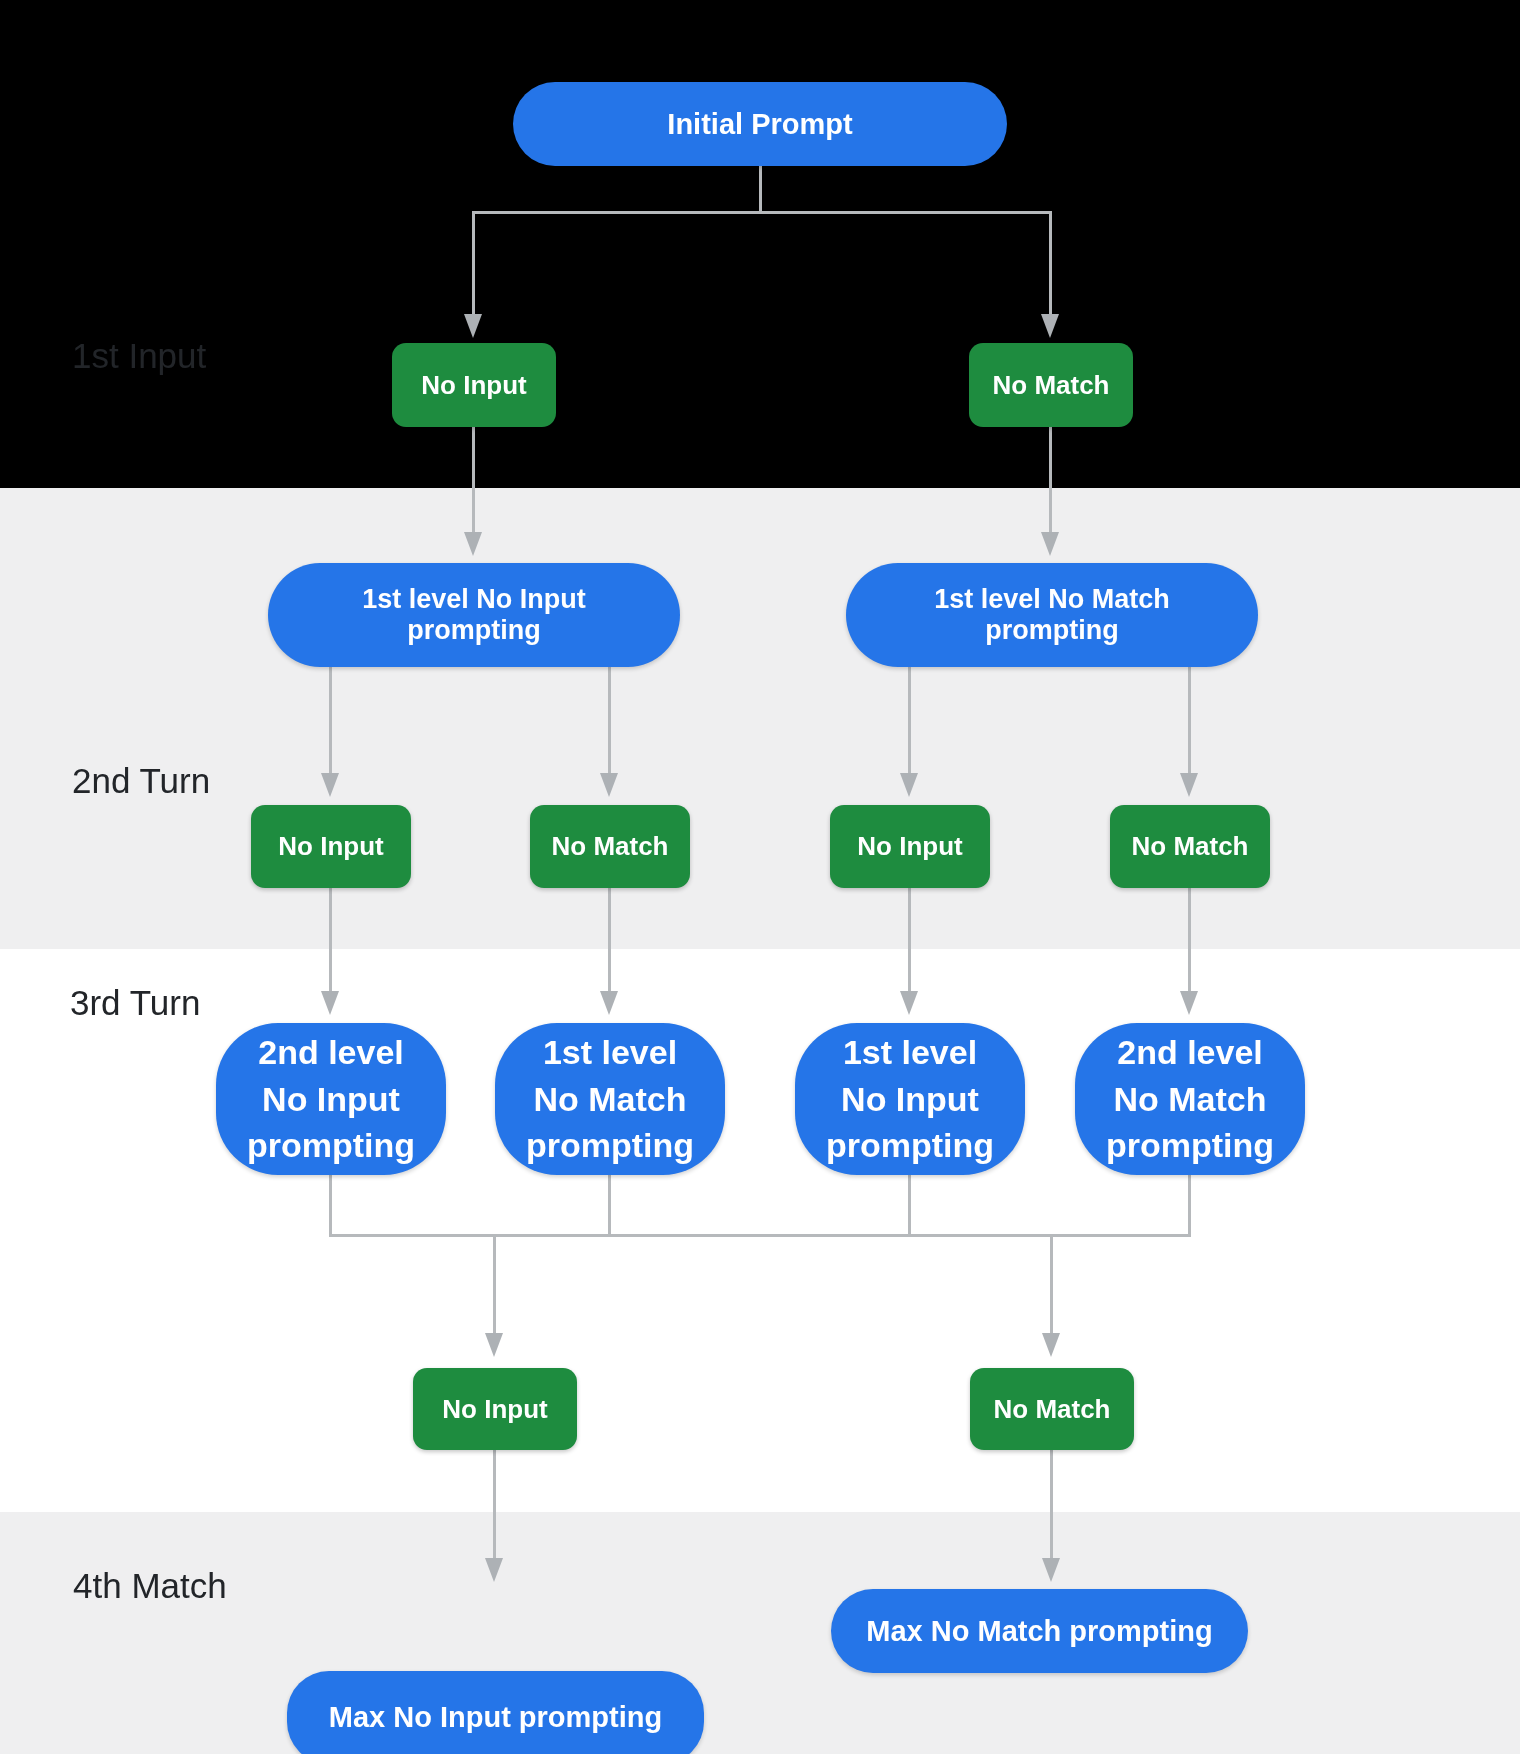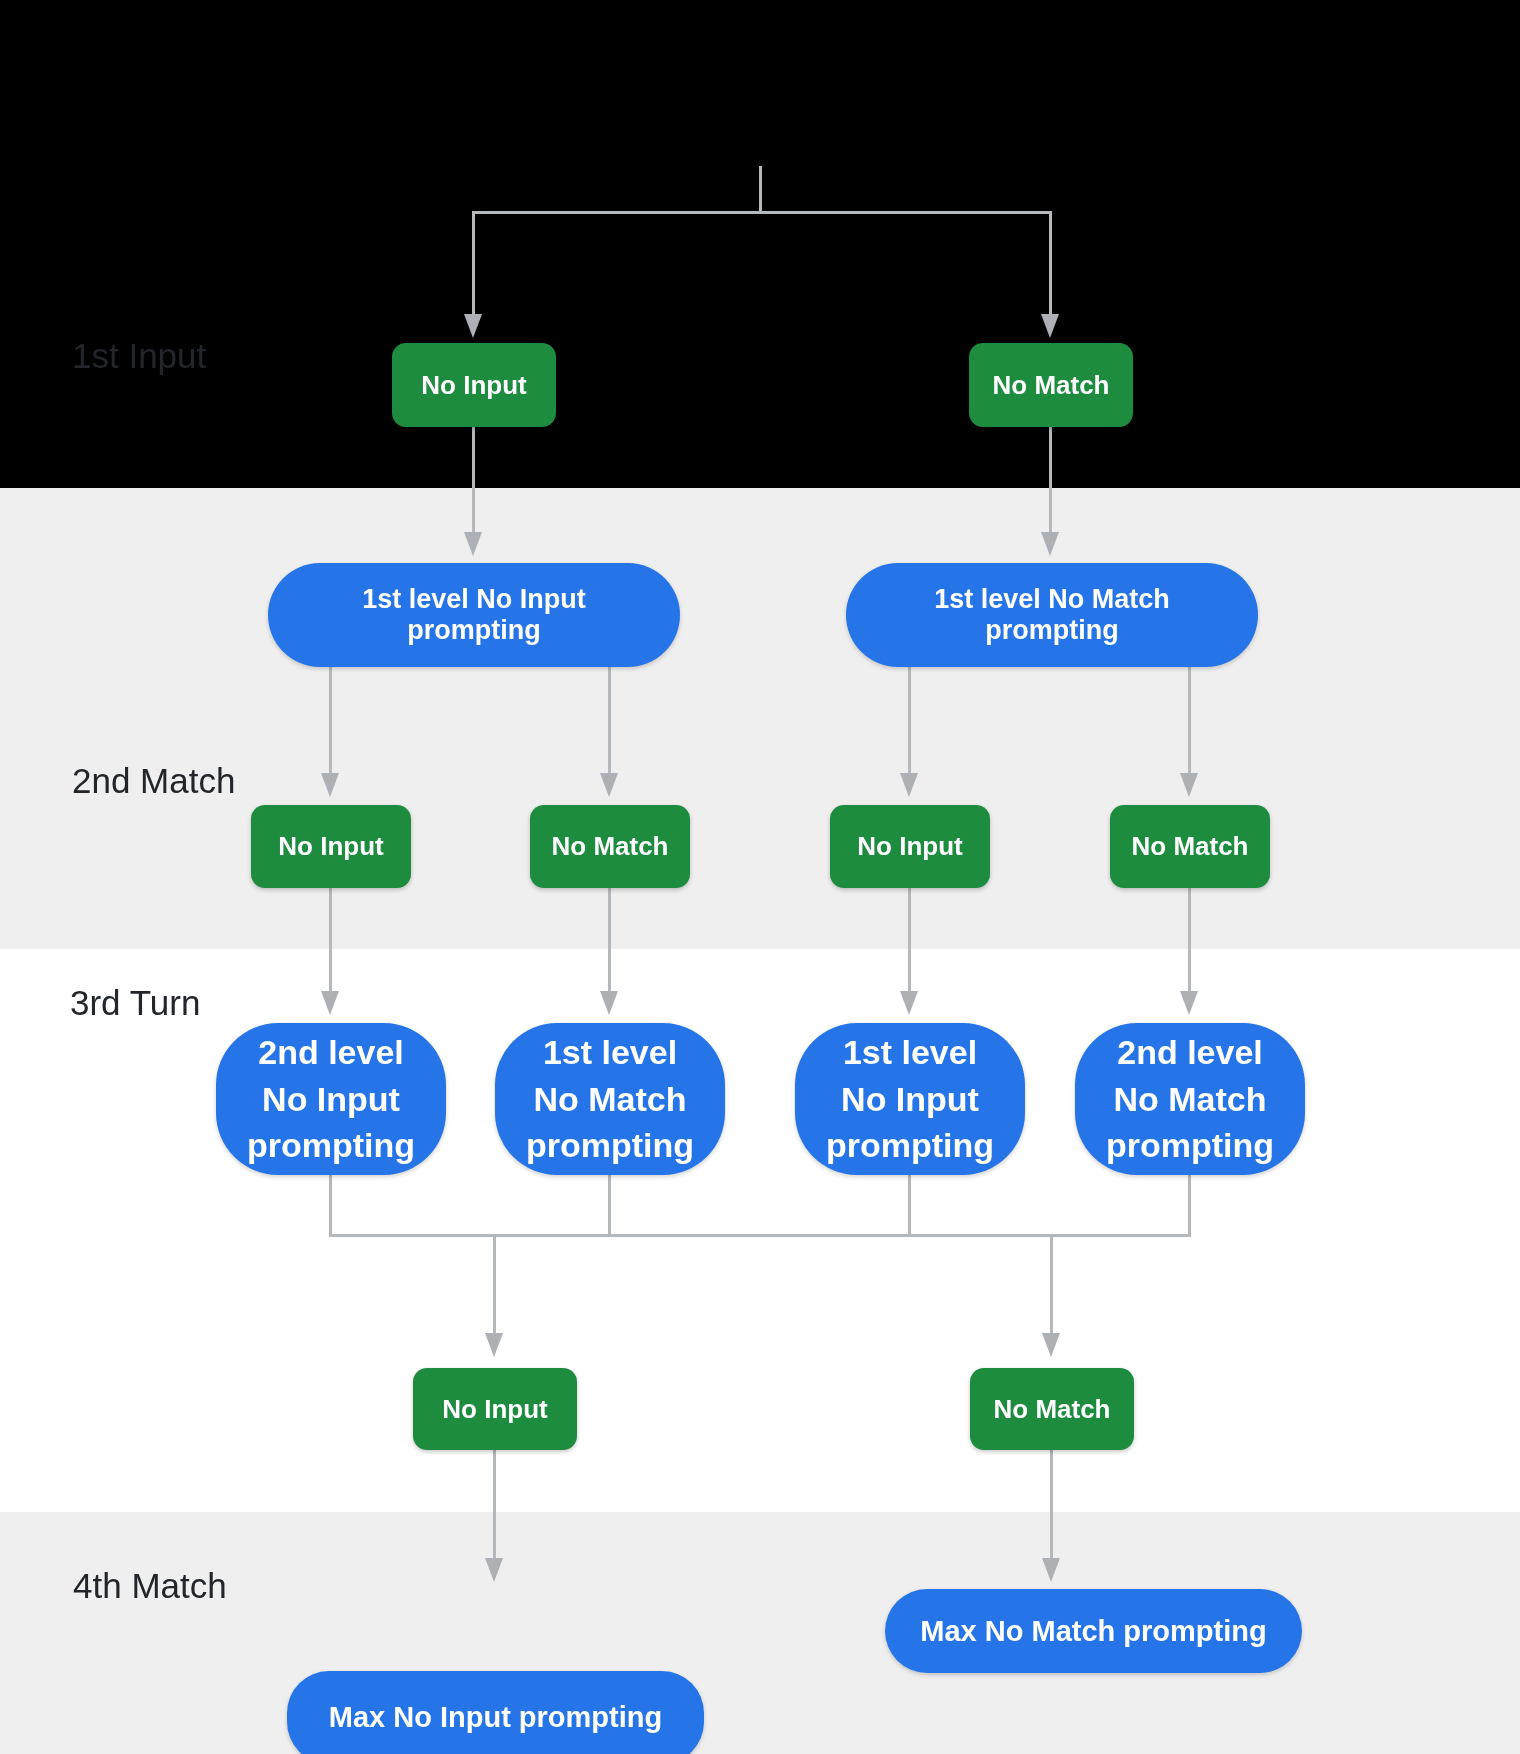--- a/index.html
+++ b/index.html
@@ -58,21 +58,21 @@
 <body>
 
 <div class="stage">
 
   <div class="band band-black" style="top:0;height:488px"></div>
   <div class="band band-gray" style="top:488px;height:461px"></div>
   <div class="band band-white" style="top:949px;height:563px"></div>
   <div class="band band-gray" style="top:1512px;height:242px"></div>
 
   <div class="turn-label" style="left:72px;top:335px">1st Input</div>
-  <div class="turn-label" style="left:72px;top:760px">2nd Match</div>
+  <div class="turn-label" style="left:72px;top:760px">2nd Turn</div>
   <div class="turn-label" style="left:70px;top:982px">3rd Turn</div>
   <div class="turn-label" style="left:73px;top:1565px">4th Match</div>
 
   <div class="v" style="left:759px;top:166px;height:46px"></div>
   <div class="h" style="left:473px;top:211px;width:579px"></div>
   <div class="v" style="left:472px;top:211px;height:103px"></div>
   <div class="ah" style="left:464px;top:314px"></div>
   <div class="v" style="left:1049px;top:211px;height:103px"></div>
   <div class="ah" style="left:1041px;top:314px"></div>
 
@@ -107,20 +107,21 @@
   <div class="v" style="left:493px;top:1234px;height:99px"></div>
   <div class="ah" style="left:485px;top:1333px"></div>
   <div class="v" style="left:1050px;top:1234px;height:99px"></div>
   <div class="ah" style="left:1042px;top:1333px"></div>
 
   <div class="v" style="left:493px;top:1450px;height:108px"></div>
   <div class="ah" style="left:485px;top:1558px"></div>
   <div class="v" style="left:1050px;top:1450px;height:108px"></div>
   <div class="ah" style="left:1042px;top:1558px"></div>
 
+  <div class="node pill pill-initial" style="left:513px;top:82px;width:494px;height:84px">Initial Prompt</div>
 
   <div class="node event" style="left:392px;top:343px;width:164px;height:84px">No Input</div>
   <div class="node event" style="left:969px;top:343px;width:164px;height:84px">No Match</div>
 
   <div class="node pill pill-2line" style="left:268px;top:563px;width:412px;height:104px">1st level No Input prompting</div>
   <div class="node pill pill-2line" style="left:846px;top:563px;width:412px;height:104px">1st level No Match prompting</div>
 
   <div class="node event" style="left:251px;top:805px;width:160px;height:83px">No Input</div>
   <div class="node event" style="left:530px;top:805px;width:160px;height:83px">No Match</div>
   <div class="node event" style="left:830px;top:805px;width:160px;height:83px">No Input</div>
@@ -128,15 +129,15 @@
 
   <div class="node bubble" style="left:216px;top:1023px;width:230px;height:152px">2nd level No Input prompting</div>
   <div class="node bubble" style="left:495px;top:1023px;width:230px;height:152px">1st level No Match prompting</div>
   <div class="node bubble" style="left:795px;top:1023px;width:230px;height:152px">1st level No Input prompting</div>
   <div class="node bubble" style="left:1075px;top:1023px;width:230px;height:152px">2nd level No Match prompting</div>
 
   <div class="node event" style="left:413px;top:1368px;width:164px;height:82px">No Input</div>
   <div class="node event" style="left:970px;top:1368px;width:164px;height:82px">No Match</div>
 
   <div class="node pill pill-max" style="left:287px;top:1671px;width:417px;height:93px">Max No Input prompting</div>
-  <div class="node pill pill-max" style="left:885px;top:1589px;width:417px;height:84px">Max No Match prompting</div>
+  <div class="node pill pill-max" style="left:831px;top:1589px;width:417px;height:84px">Max No Match prompting</div>
 
 </div>
 
 </body></html>

